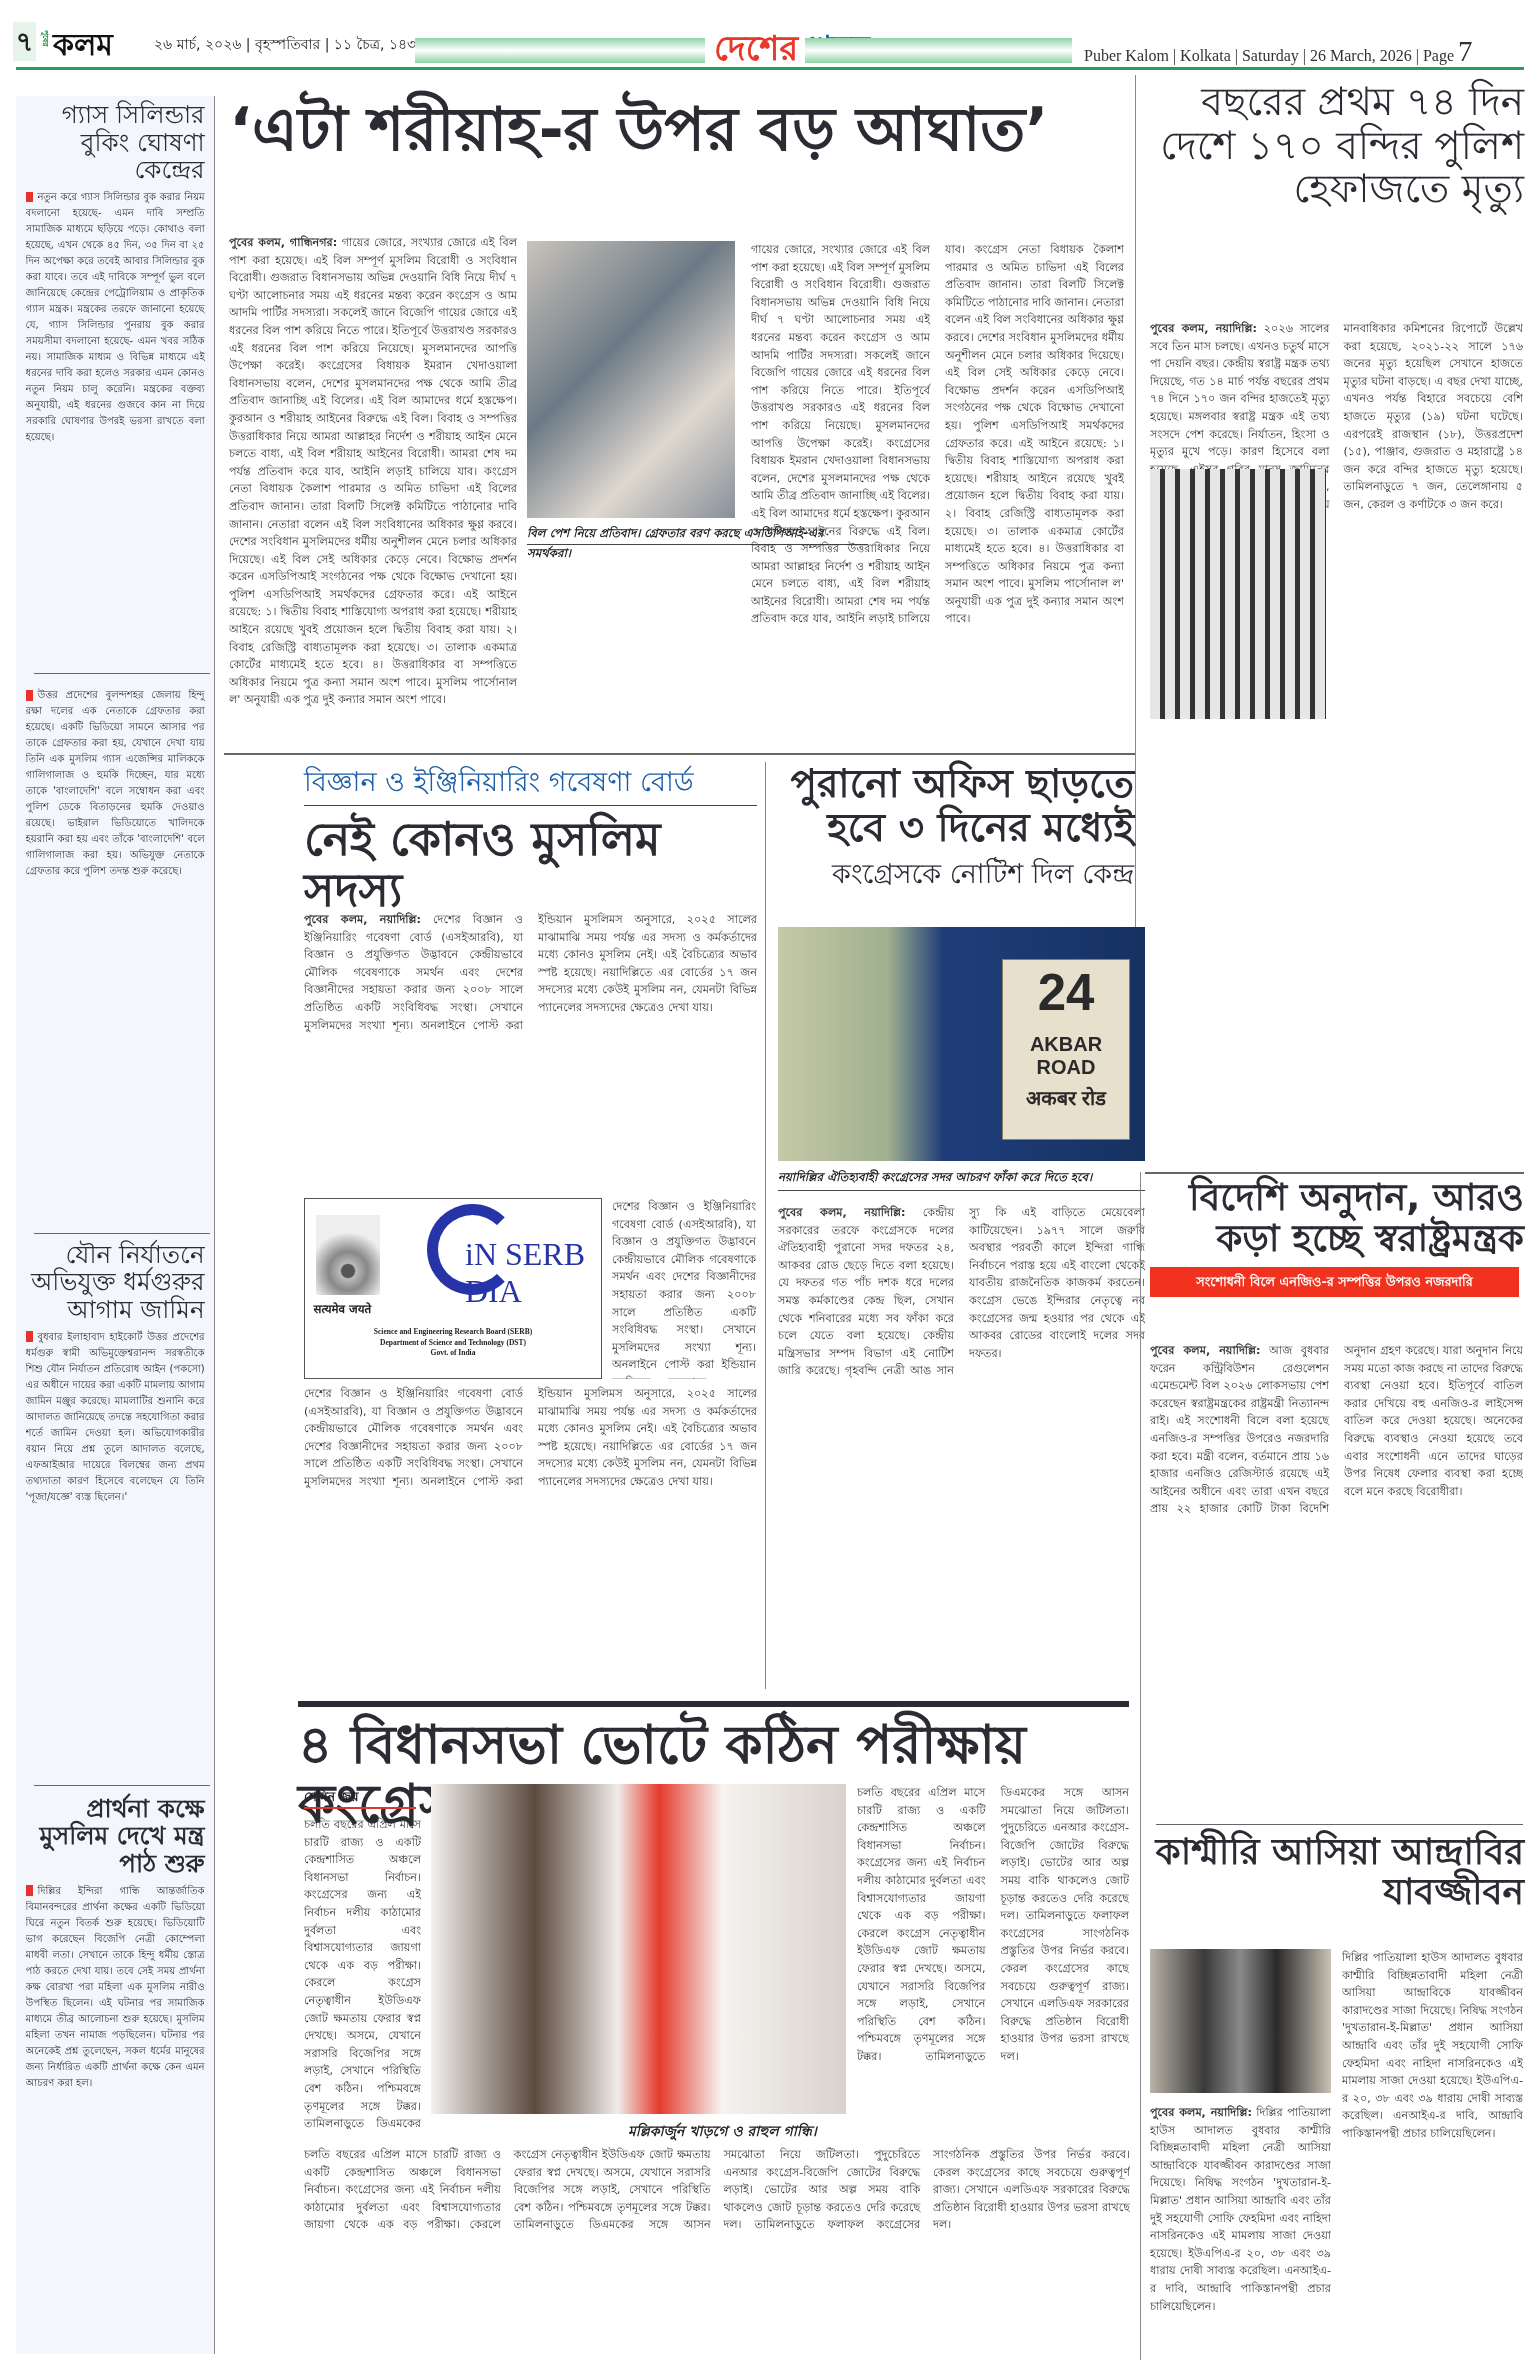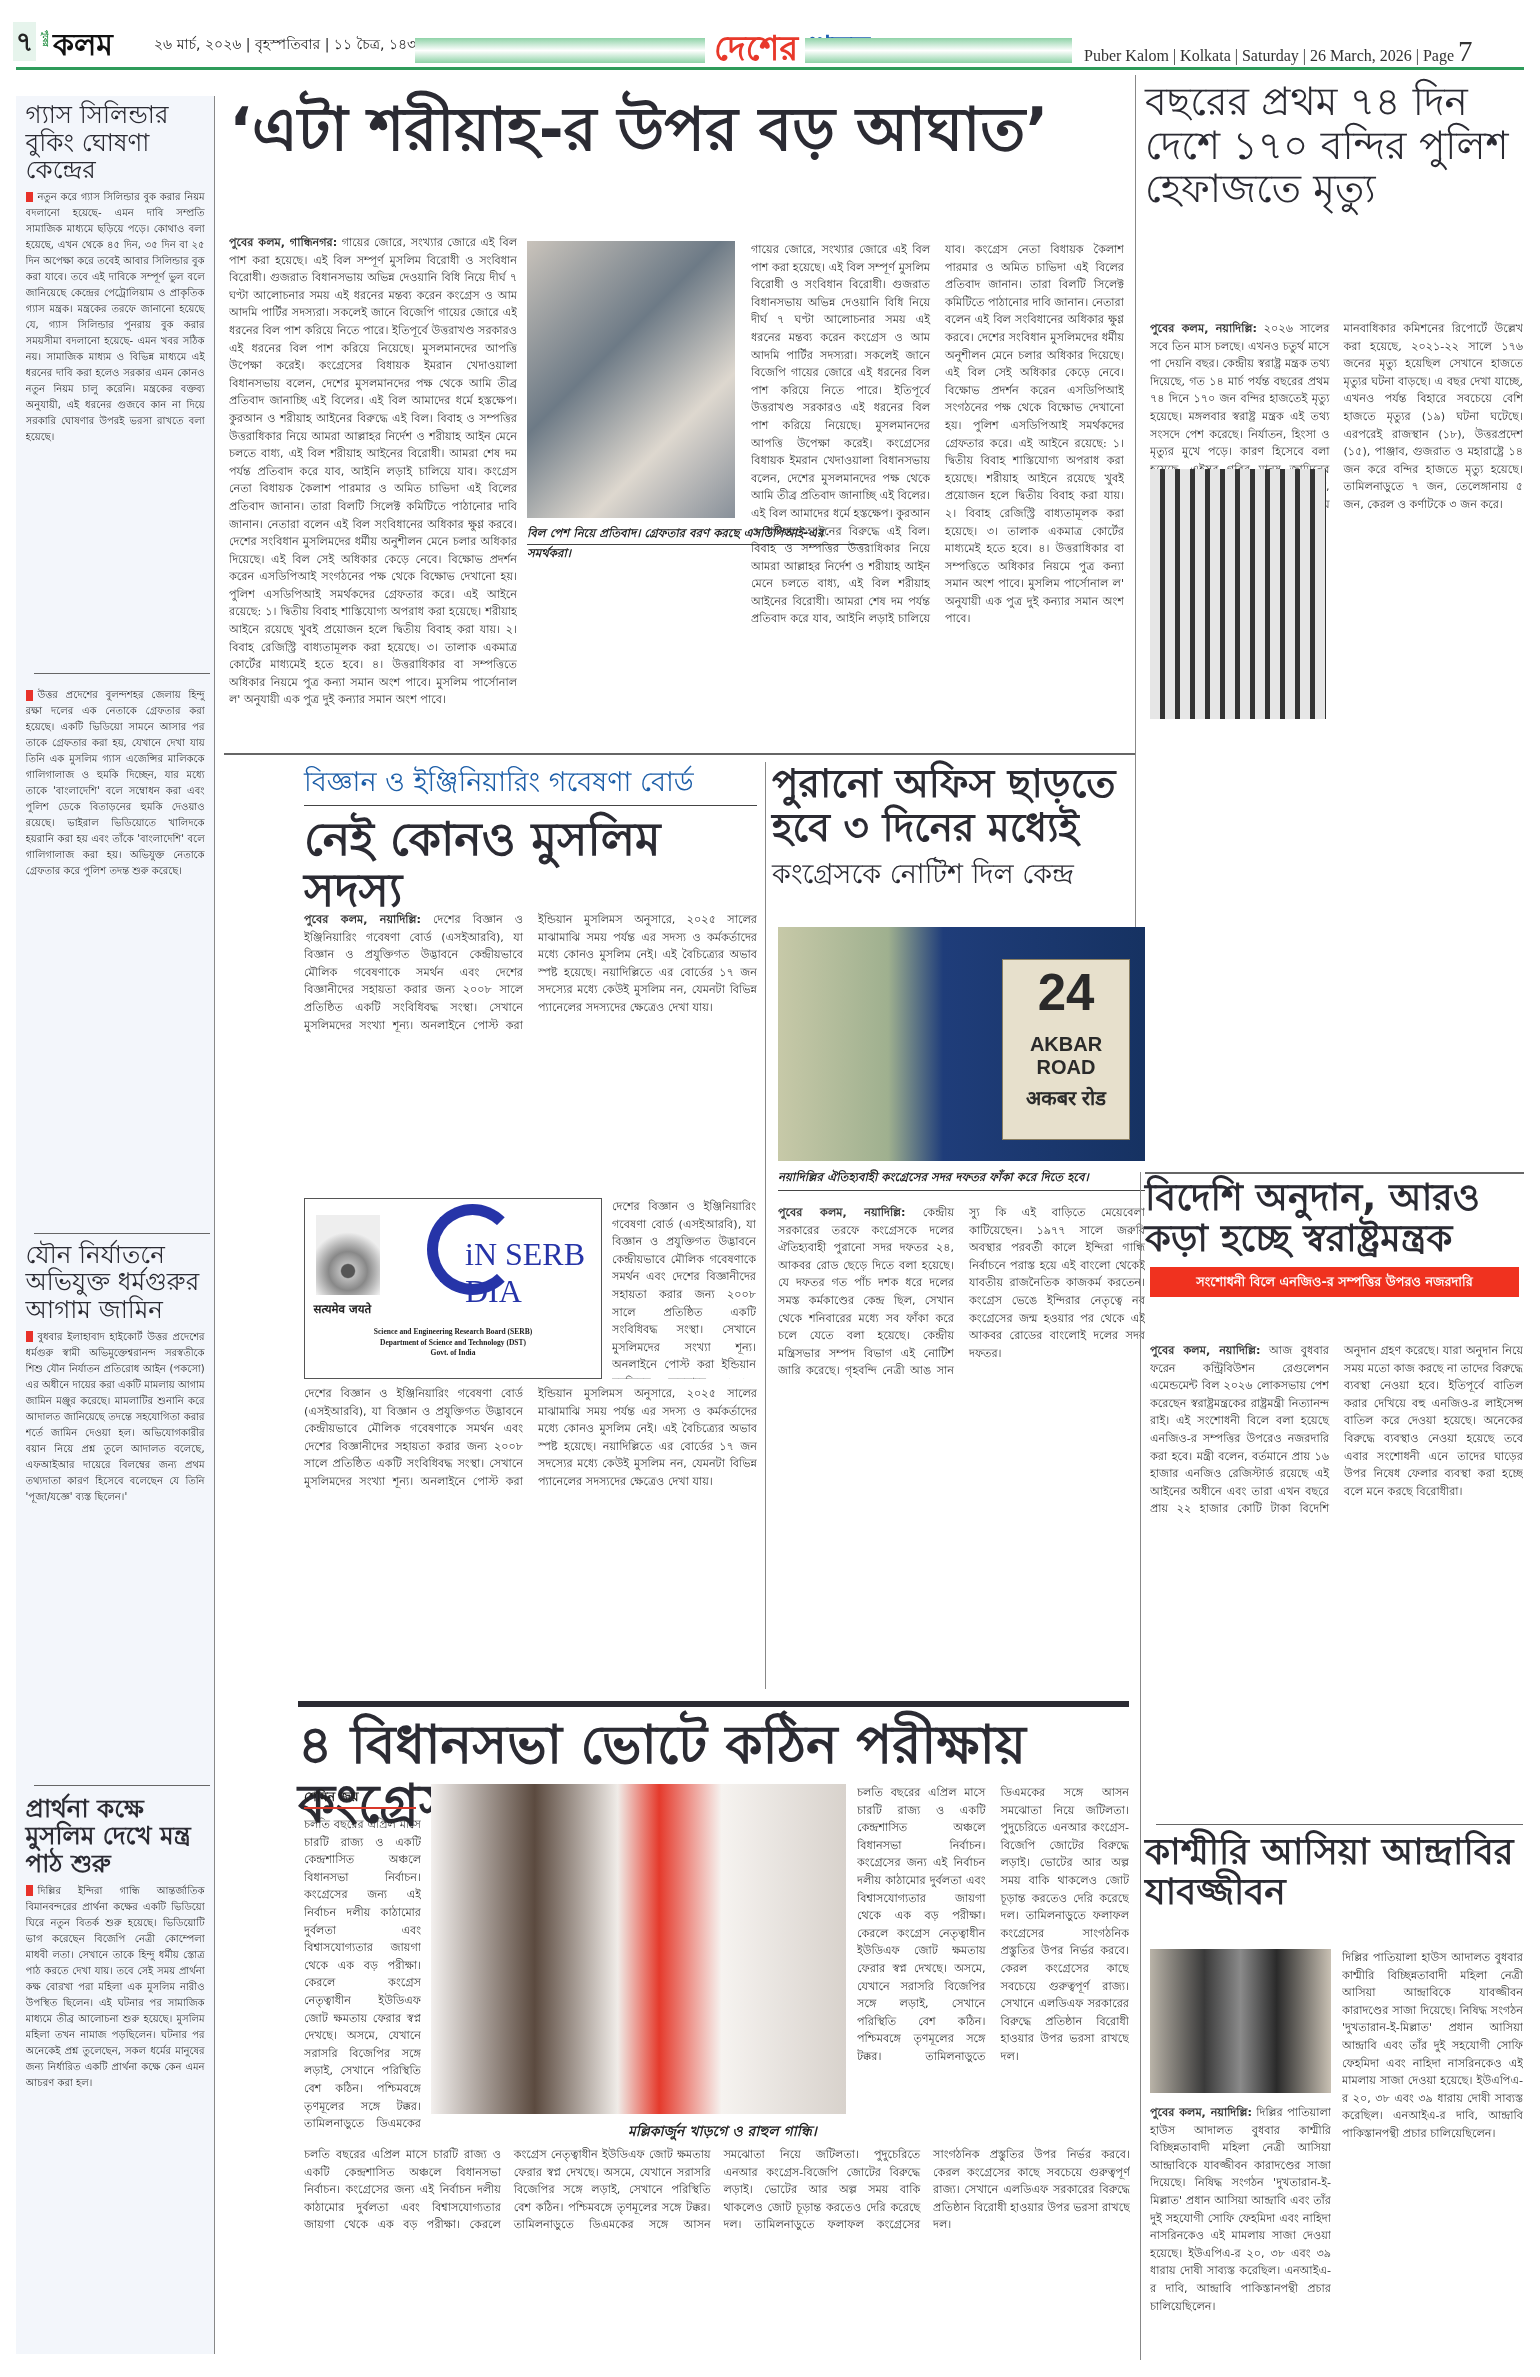--- a/index.html
+++ b/index.html
@@ -12,21 +12,21 @@
 .bar1{left:415px;top:38px;width:290px;height:24.5px;background:linear-gradient(#8fd3a8,#fff 50%,#8fd3a8)}
 .sec-title{left:714px;top:22.4px;font-size:34px;font-weight:bold;font-family:"DejaVu Serif",serif}
 .sec-title .a{color:#e8382a}.sec-title .b{color:#1f5fb0}
 .bar2{left:805px;top:38px;width:267px;height:24.5px;background:linear-gradient(#8fd3a8,#fff 50%,#8fd3a8)}
 .eng-line{left:1084px;top:35px;font-family:"Liberation Serif",serif;font-size:16px;color:#333}
 .eng-line b{font-size:29px;font-weight:normal}
 .rule{left:16px;top:67px;width:1508px;height:3.2px;background:#2e9b5a}
 .sidebar{left:16px;top:96px;width:198px;height:2258px;background:#f3f6fb}
 .vline{background:#888;width:1.1px}
 .hline{background:#666;height:1.6px}
-h2{font-family:"DejaVu Sans",sans-serif;font-weight:bold;color:#2b2b33;text-align:left;line-height:1.12}
+h2{font-family:"DejaVu Sans",sans-serif;font-weight:bold;color:#2b2b33;text-align:right;line-height:1.12}
 .body{font-size:11.2px;line-height:18px;text-align:justify;color:#333;overflow:hidden}
 .bullet{display:inline-block;width:7.5px;height:10.7px;background:#e8322a;margin-right:4.3px;vertical-align:middle}
 .photo{background:#9aa;overflow:hidden}
 .cap{font-size:11.7px;font-style:italic;font-weight:bold;color:#222}
 .kicker-blue{color:#1d5ea8;font-weight:normal}
 .redband{background:#f0321f;color:#fff;font-weight:bold;text-align:center}
 .cols2{column-count:2;column-gap:15px}
 .cols4{column-count:4;column-gap:12.8px}
 .dateline-b{font-weight:bold}
 </style>
@@ -107,21 +107,21 @@
   <h2 style="font-size:39px">পুরানো অফিস ছাড়তে হবে ৩ দিনের মধ্যেই</h2>
   <h2 style="font-size:27px;font-weight:normal;margin-top:9.6px">কংগ্রেসকে নোটিশ দিল কেন্দ্র</h2>
 </div>
 <div class="abs photo" style="left:778px;top:927px;width:367px;height:234px;background:linear-gradient(90deg,#c7c9a8 0%,#9fb08f 30%,#1f3d7a 45%,#163262 100%)">
   <div class="abs" style="left:224px;top:32px;width:128px;height:181px;background:#e7e0cc;border:1.6px solid #8a7f62;text-align:center;font-family:'Liberation Sans',sans-serif;font-weight:bold;color:#2a2a2a">
     <div style="margin-top:3px;font-size:51px">24</div>
     <div style="font-size:20px;margin-top:10.7px">AKBAR ROAD</div>
     <div style="font-size:20px;margin-top:5.3px">अकबर रोड</div>
   </div>
 </div>
-<div class="abs" style="left:778px;top:1168px;width:367px;height:23.4px;border-bottom:1.1px solid #444"><span class="cap">নয়াদিল্লির ঐতিহ্যবাহী কংগ্রেসের সদর দফতর ফাঁকা করে দিতে হবে।</span></div>
+<div class="abs" style="left:778px;top:1168px;width:367px;height:23.4px;border-bottom:1.1px solid #444"><span class="cap">নয়াদিল্লির ঐতিহ্যবাহী কংগ্রেসের সদর আচরণ ফাঁকা করে দিতে হবে।</span></div>
 <div class="abs body cols2" style="left:778px;top:1204px;width:367px;height:479px;font-size:11.2px;line-height:17.6px"><b class="dateline-b">পুবের কলম, নয়াদিল্লি:</b> <span>কেন্দ্রীয় সরকারের তরফে কংগ্রেসকে দলের ঐতিহ্যবাহী পুরানো সদর দফতর ২৪, আকবর রোড ছেড়ে দিতে বলা হয়েছে। যে দফতর গত পাঁচ দশক ধরে দলের সমস্ত কর্মকাণ্ডের কেন্দ্র ছিল, সেখান থেকে শনিবারের মধ্যে সব ফাঁকা করে চলে যেতে বলা হয়েছে। কেন্দ্রীয় মন্ত্রিসভার সম্পদ বিভাগ এই নোটিশ জারি করেছে। গৃহবন্দি নেত্রী আঙ সান স্যু কি এই বাড়িতে মেয়েবেলা কাটিয়েছেন। ১৯৭৭ সালে জরুরি অবস্থার পরবর্তী কালে ইন্দিরা গান্ধি নির্বাচনে পরাস্ত হয়ে এই বাংলো থেকেই যাবতীয় রাজনৈতিক কাজকর্ম করতেন। কংগ্রেস ভেঙে ইন্দিরার নেতৃত্বে নব কংগ্রেসের জন্ম হওয়ার পর থেকে এই আকবর রোডের বাংলোই দলের সদর দফতর।</span></div>
 
 <div class="abs" style="left:1145px;top:1177px;width:379px">
   <h2 style="font-size:37px">বিদেশি অনুদান, আরও কড়া হচ্ছে স্বরাষ্ট্রমন্ত্রক</h2>
   <div class="redband" style="margin:7.5px 5.3px 0;font-size:12.8px;padding:4.3px 0">সংশোধনী বিলে এনজিও-র সম্পত্তির উপরও নজরদারি</div>
 </div>
 <div class="abs body cols2" style="left:1150px;top:1342px;width:373px;height:469px;font-size:11.2px;line-height:17.6px"><b class="dateline-b">পুবের কলম, নয়াদিল্লি:</b> <span>আজ বুধবার ফরেন কন্ট্রিবিউশন রেগুলেশন এমেন্ডমেন্ট বিল ২০২৬ লোকসভায় পেশ করেছেন স্বরাষ্ট্রমন্ত্রকের রাষ্ট্রমন্ত্রী নিত্যানন্দ রাই। এই সংশোধনী বিলে বলা হয়েছে এনজিও-র সম্পত্তির উপরেও নজরদারি করা হবে। মন্ত্রী বলেন, বর্তমানে প্রায় ১৬ হাজার এনজিও রেজিস্টার্ড রয়েছে এই আইনের অধীনে এবং তারা এখন বছরে প্রায় ২২ হাজার কোটি টাকা বিদেশি অনুদান গ্রহণ করেছে। যারা অনুদান নিয়ে সময় মতো কাজ করছে না তাদের বিরুদ্ধে ব্যবস্থা নেওয়া হবে। ইতিপূর্বে বাতিল করার দেখিয়ে বহু এনজিও-র লাইসেন্স বাতিল করে দেওয়া হয়েছে। অনেকের বিরুদ্ধে ব্যবস্থাও নেওয়া হয়েছে তবে এবার সংশোধনী এনে তাদের ঘাড়ের উপর নিষেধ ফেলার ব্যবস্থা করা হচ্ছে বলে মনে করছে বিরোধীরা।</span></div>
 <div class="abs vline" style="left:1140px;top:1172px;height:1188px"></div>
 <div class="abs hline" style="left:1156px;top:1824px;width:367px;height:1.1px"></div>
 

